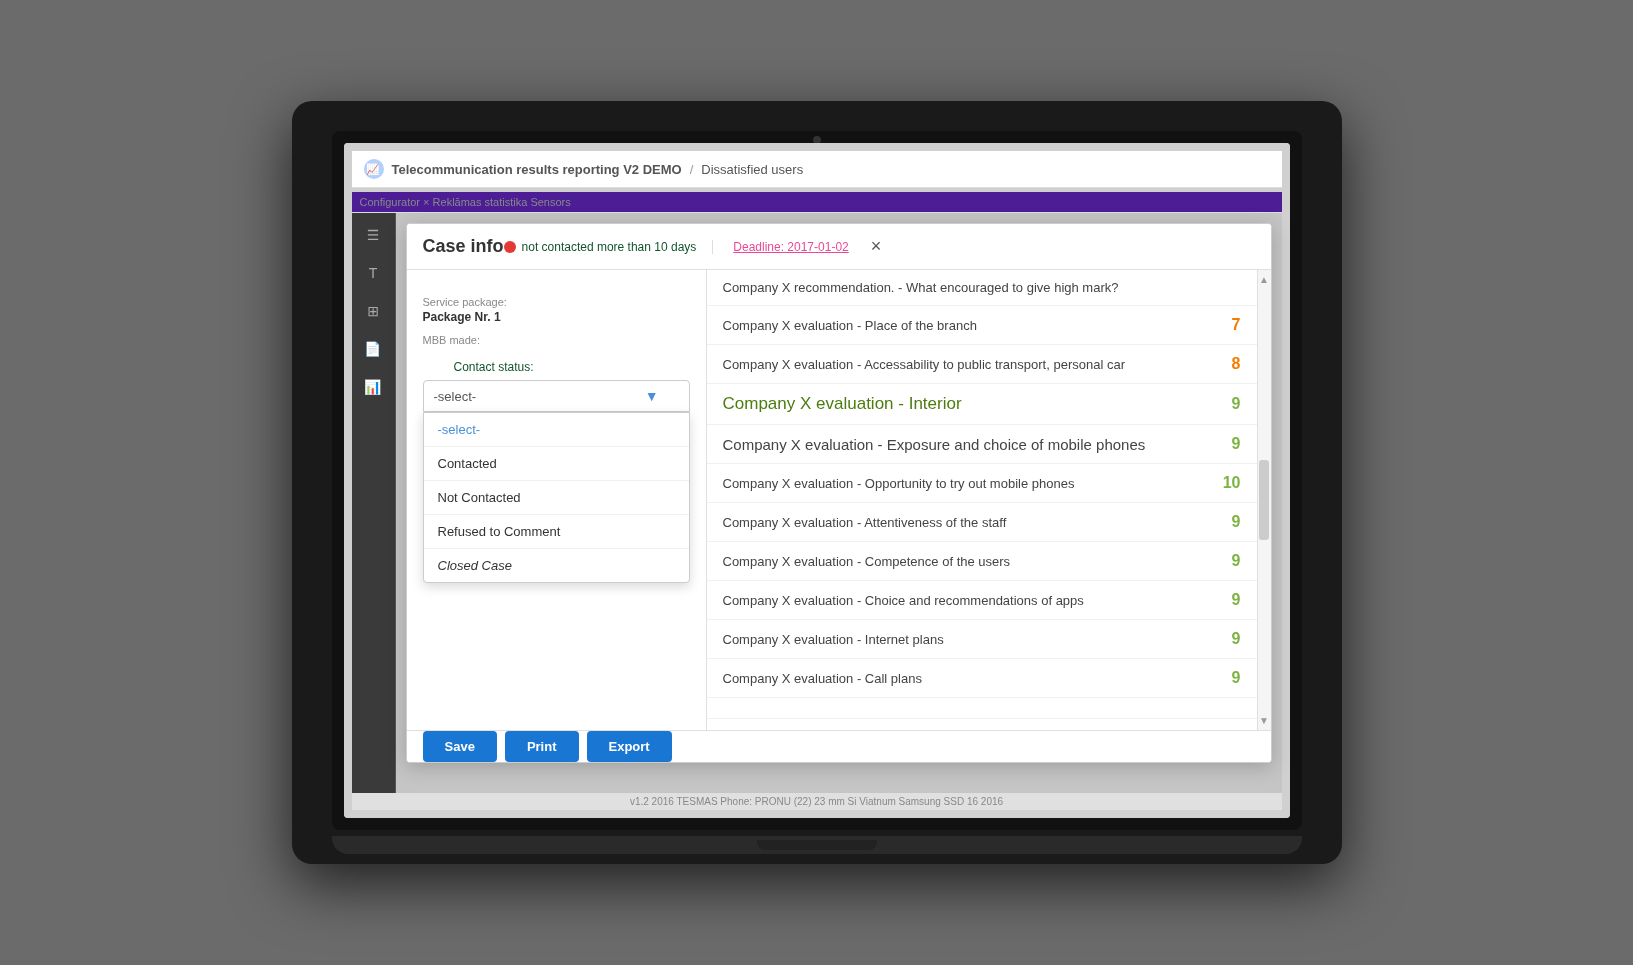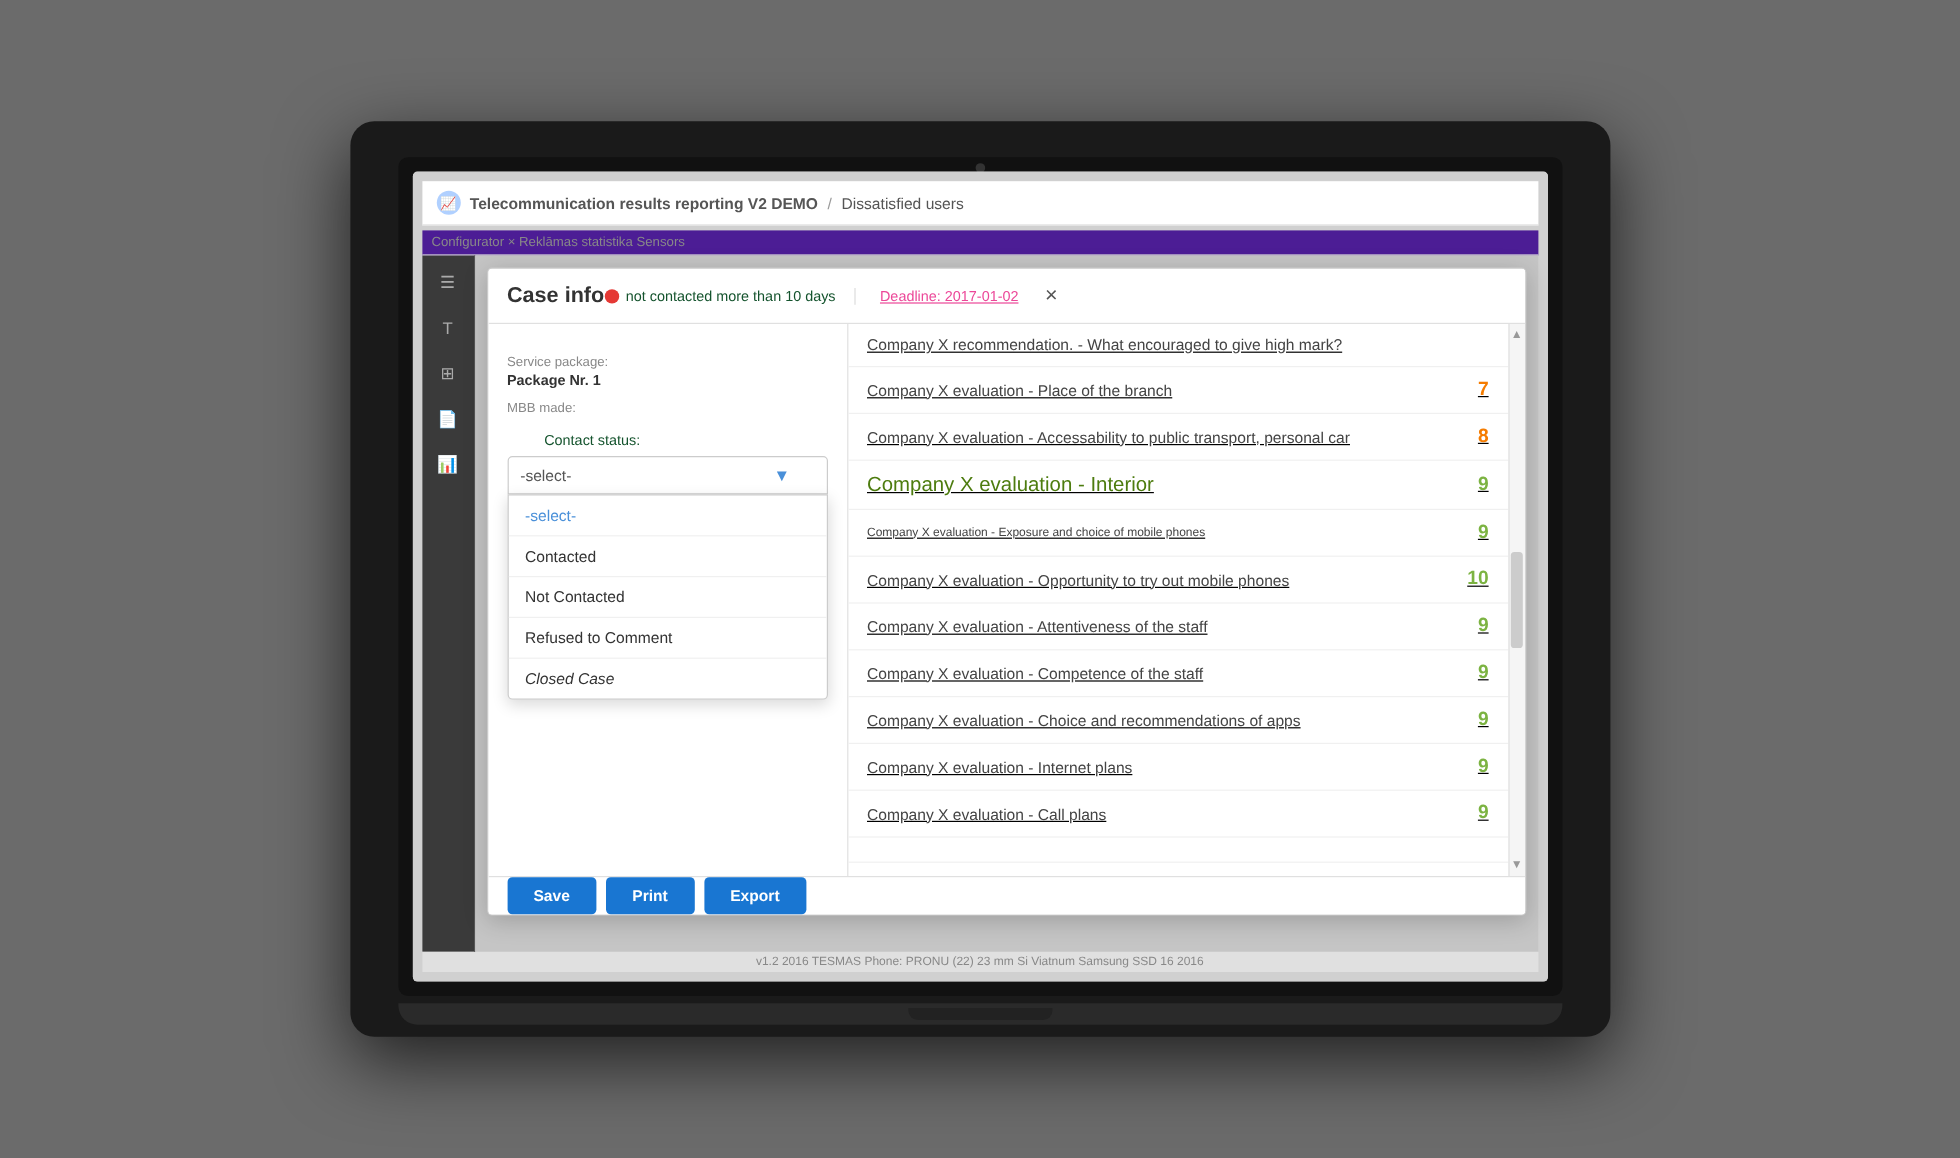--- a/index.html
+++ b/index.html
@@ -284,21 +284,20 @@
       flex: 1;
       overflow: hidden;
       display: flex;
       flex-direction: column;
       background: #fff;
     }
     .evaluation-list {
       flex: 1;
       overflow-y: auto;
       padding: 0;
-      text-decoration: underline;
     }
     .evaluation-row {
       display: flex;
       align-items: center;
       justify-content: space-between;
       padding: 10px 16px;
       border-bottom: 1px solid #f0f0f0;
       font-size: 13px;
       color: #444;
     }
@@ -450,33 +449,33 @@
                           </div>
                           <div class="evaluation-row">
                             <span style="font-size: 13px; color: rgb(68, 68, 68);">Company X evaluation - Accessability to public transport, personal car</span>
                             <span class="eval-score score-orange">8</span>
                           </div>
                           <div class="evaluation-row">
                             <span style="font-size: 17px; color: #4d7c0f;">Company X evaluation - Interior</span>
                             <span class="eval-score score-green">9</span>
                           </div>
                           <div class="evaluation-row">
-                            <span style="font-size: 10px; color: rgb(68, 68, 68);">Company X evaluation - Exposure and choice of mobile phones</span>
+                            <span style="font-size: 15px; color: rgb(68, 68, 68);">Company X evaluation - Exposure and choice of mobile phones</span>
                             <span class="eval-score score-green">9</span>
                           </div>
                           <div class="evaluation-row">
                             <span style="font-size: 13px; color: rgb(68, 68, 68);">Company X evaluation - Opportunity to try out mobile phones</span>
                             <span class="eval-score score-green">10</span>
                           </div>
                           <div class="evaluation-row">
                             <span style="font-size: 13px; color: rgb(68, 68, 68);">Company X evaluation - Attentiveness of the staff</span>
                             <span class="eval-score score-green">9</span>
                           </div>
                           <div class="evaluation-row">
-                            <span style="font-size: 13px; color: rgb(68, 68, 68);">Company X evaluation - Competence of the staff</span>
+                            <span style="font-size: 13px; color: rgb(68, 68, 68);">Company X evaluation - Competence of the users</span>
                             <span class="eval-score score-green">9</span>
                           </div>
                           <div class="evaluation-row">
                             <span style="font-size: 13px; color: rgb(68, 68, 68);">Company X evaluation - Choice and recommendations of apps</span>
                             <span class="eval-score score-green">9</span>
                           </div>
                           <div class="evaluation-row">
                             <span style="font-size: 13px; color: rgb(68, 68, 68);">Company X evaluation - Internet plans</span>
                             <span class="eval-score score-green">9</span>
                           </div>

